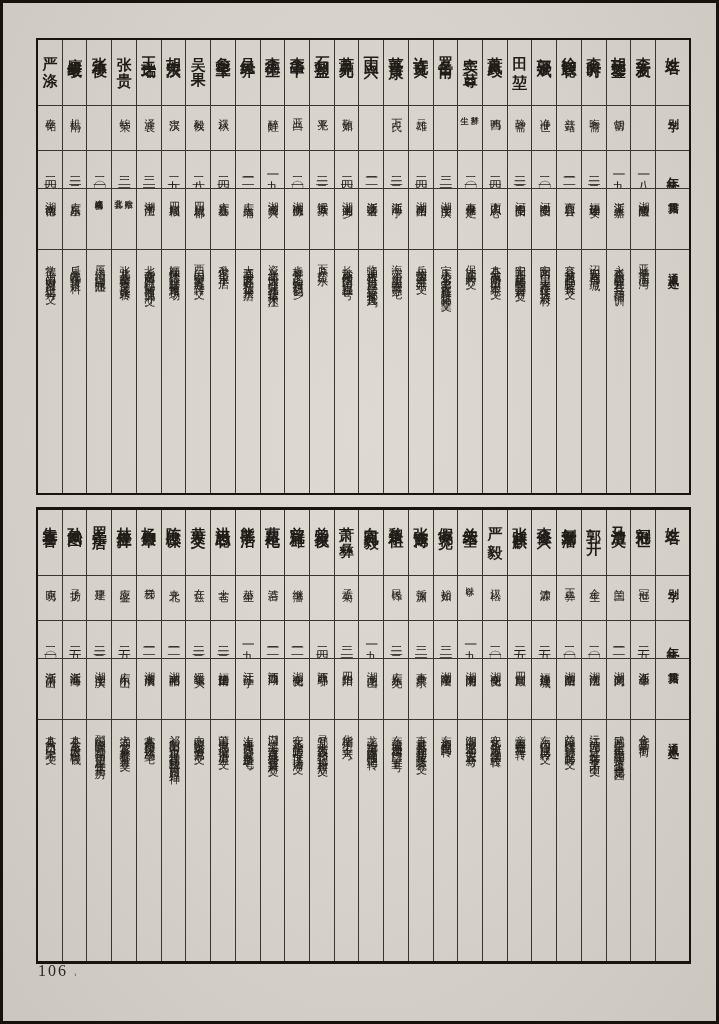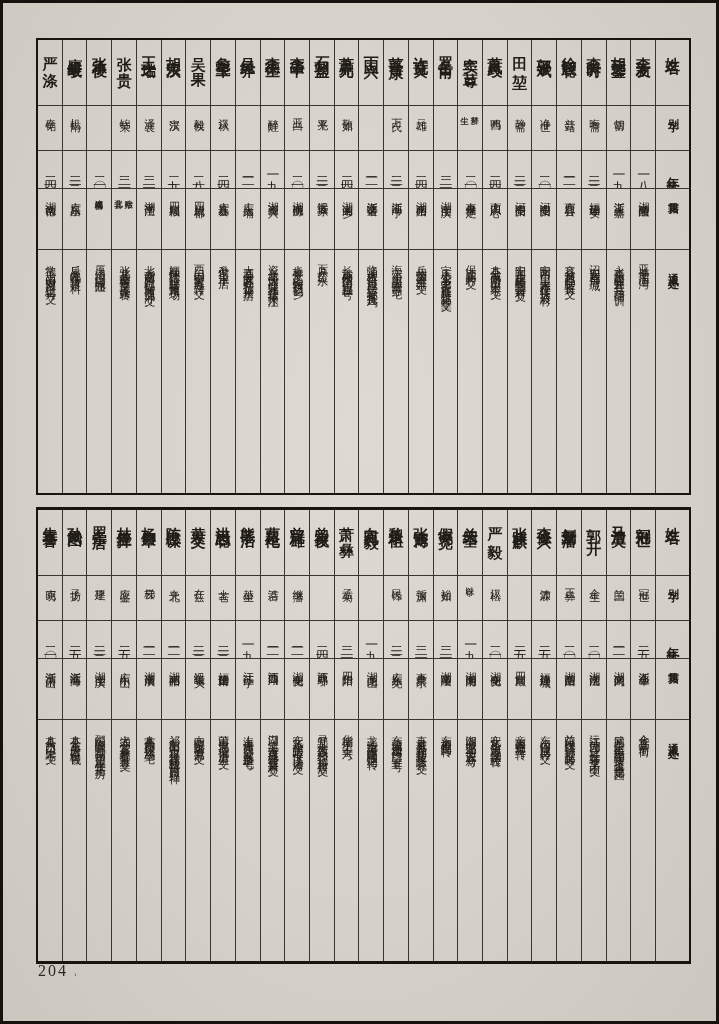--- a/index.html
+++ b/index.html
@@ -942,16 +942,16 @@
         <div class="cell cell-native">
           <span class="vtext">浙江萧山</span>
         </div>
         <div class="cell cell-addr">
           <span class="vtext">本县东门口朱宅交</span>
         </div>
       </div>
     </div>
 
   <div class="page-num">
-    <span>204</span><span class="tick">、</span>
+    <span>106</span><span class="tick">、</span>
   </div>
 
 </div>
 
 </body></html>

